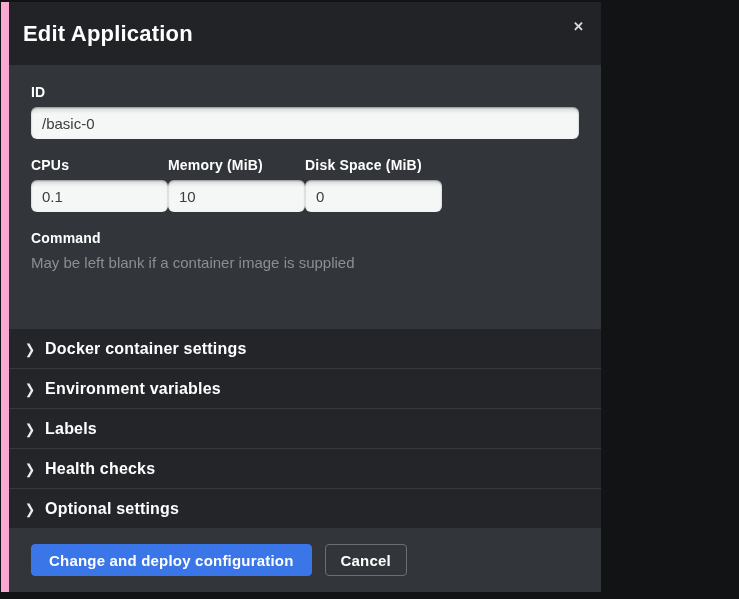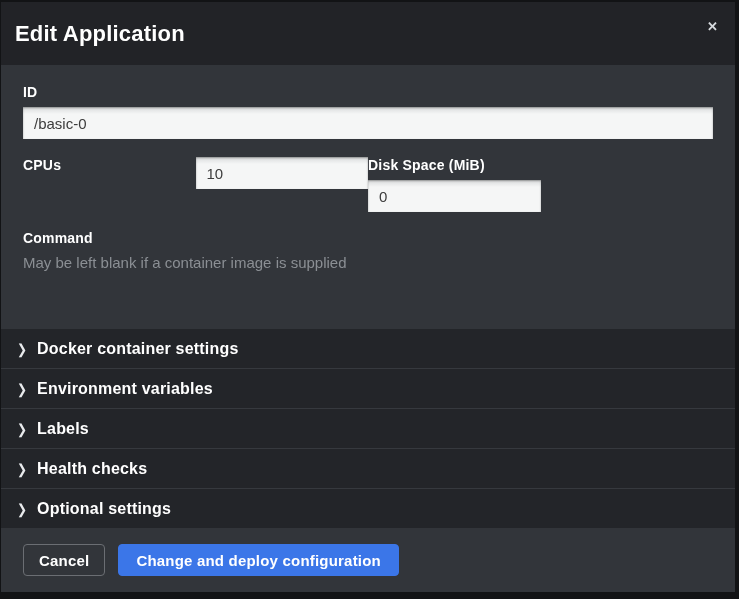--- a/index.html
+++ b/index.html
@@ -5,23 +5,24 @@
   * { margin:0; padding:0; box-sizing:border-box; }
   html,body { width:739px; height:599px; }
   body {
     font-family:"Liberation Sans", sans-serif;
     background:#121315;
     position:relative;
     overflow:hidden;
   }
   .modal {
     position:absolute; top:2px; left:1px;
-    width:734px; height:590px;
+    width:600px; height:590px;
     display:flex; flex-direction:column;
     background:#f9a8d4;
+    padding-left:8px;
   }
   
   .modal-header {
     height:63px; flex:0 0 63px;
     background:#222327;
     display:flex; align-items:center;
     padding:0 15px 0 14px;
     position:relative;
   }
   .modal-title { color:#ffffff; font-size:22px; font-weight:600; letter-spacing:.2px; }
@@ -39,21 +40,21 @@
     padding:19px 22px 0 22px;
   }
   .field-label {
     display:block; color:#ffffff;
     font-size:14px; font-weight:700;
     margin-bottom:7px; letter-spacing:.2px;
   }
   .text-input, .text-area {
     width:100%;
     background:linear-gradient(to bottom, #d8dadb 0px, #f5f6f6 7px);
-    border:none; border-radius:0;
+    border:none; border-radius:6px;
     box-shadow:inset 0 1px 2px rgba(0,0,0,.35);
     color:#3c3c3c; font-size:15px;
     font-family:"Liberation Sans", sans-serif;
     padding:0 11px; outline:none;
   }
   .text-input { height:32px; }
   .text-area {
     height:52px; padding-top:7px; resize:both;
     line-height:1.3; display:block;
   }
@@ -111,22 +112,24 @@
   <div class="modal-body">
 
     <div class="row-id">
       <label class="field-label">ID</label>
       <input class="text-input" type="text" value="/basic-0" style="">
     </div>
 
     <div class="row-quad">
       <div>
         <label class="field-label">CPUs</label>
+        <input class="text-input" type="text" value="0.1" style="">
       </div>
       <div>
+        <label class="field-label">Memory (MiB)</label>
         <input class="text-input" type="text" value="10" style="">
       </div>
       <div>
         <label class="field-label">Disk Space (MiB)</label>
         <input class="text-input" type="text" value="0" style="">
       </div>
     </div>
 
     <div>
       <label class="field-label">Command</label>
@@ -158,17 +161,17 @@
     </div>
 
     <div class="section-row">
       <span class="chevron">❯</span>
       <span class="section-label">Optional settings</span>
     </div>
 
   </div>
 
   <div class="modal-footer">
+    <button class="btn btn-primary">Change and deploy configuration</button>
     <button class="btn btn-default">Cancel</button>
-    <button class="btn btn-primary">Change and deploy configuration</button>
   </div>
 
 </div>
 
 </body></html>

